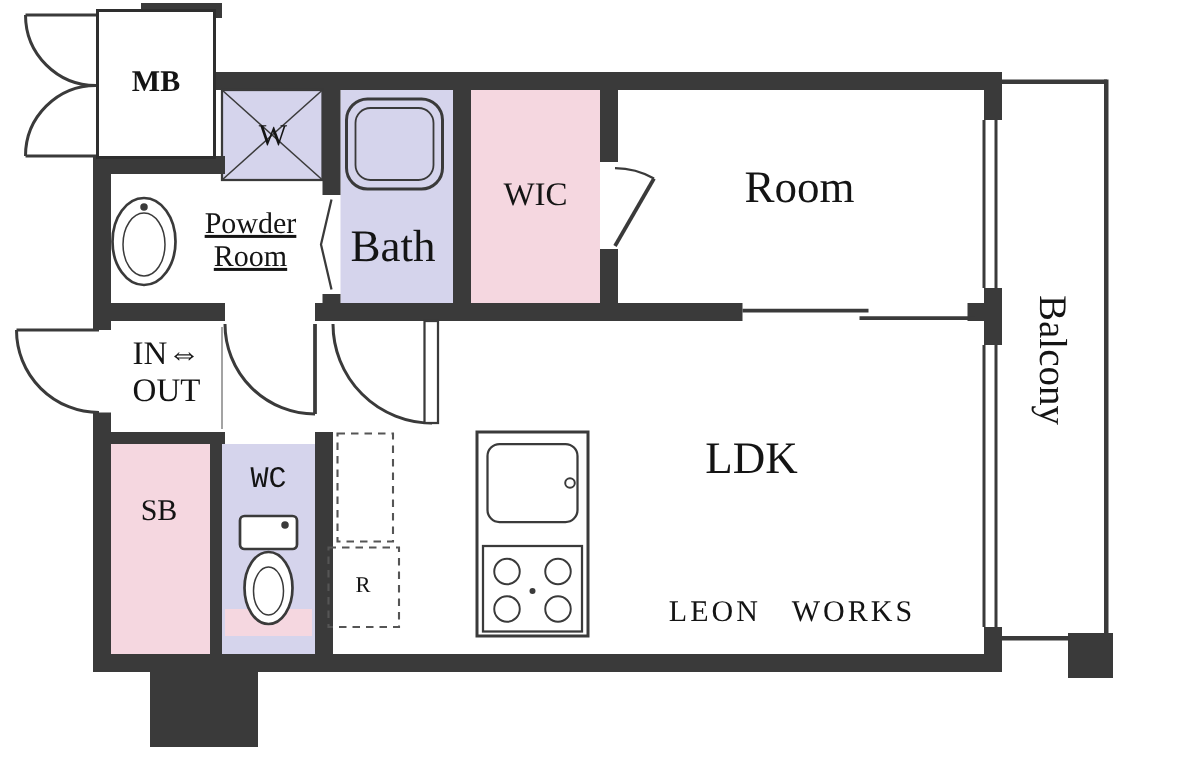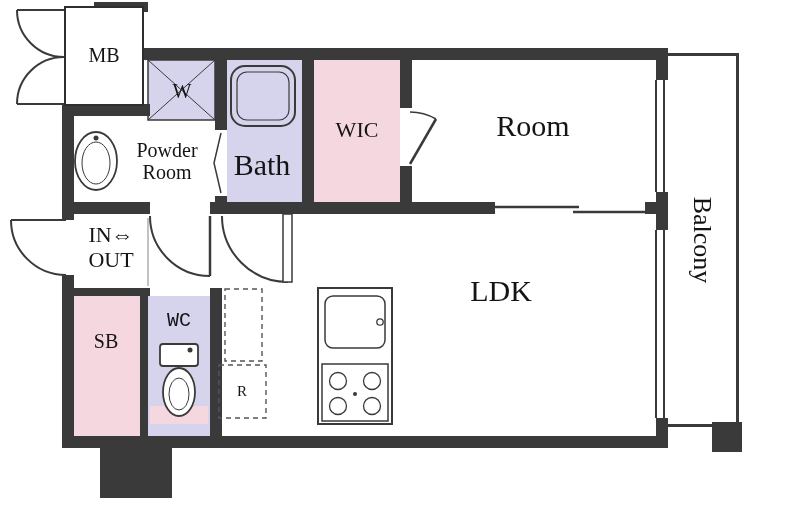--- a/index.html
+++ b/index.html
@@ -134,32 +134,33 @@
       <circle cx="372" cy="406" r="8.5" fill="none" stroke-width="1.3"></circle>
       <circle cx="355" cy="394" r="2" fill="#3a3a3a" stroke="none"></circle>
     </g>
     <g stroke="#555555" fill="none" stroke-dasharray="5,4">
       <rect x="225" y="289" width="37" height="72" stroke-width="1.4"></rect>
       <rect x="219" y="365" width="47" height="53" stroke-width="1.4"></rect>
     </g>
     <line x1="148" y1="218" x2="148" y2="286" stroke="#999999" stroke-width="1.2"></line>
   </svg>
 
-  <div class="lbl" style="left:104px; top:55px;  font-size:20px;">MB</div>
+  <div class="lbl" style="left:104px; top:55px;  font-size:20px;font-weight:bold;">MB</div>
   <div class="lbl" style="left:182px; top:91px;  font-size:20px;">W</div>
-  <div class="lbl" style="left:167px; top:161px; font-size:20px;">Powder
+  <div class="lbl" style="left:167px; top:161px; font-size:20px;text-decoration:underline;">Powder
 Room</div>
   <div class="lbl" style="left:262px; top:165px; font-size:30px;">Bath</div>
   <div class="lbl" style="left:357px; top:130px; font-size:22px;">WIC</div>
   <div class="lbl" style="left:533px; top:125px; font-size:30px;">
     <span>Room</span>
   </div>
   <div class="lbl rot" style="left:702px; top:240px; font-size:26px;">Balcony</div>
   <div class="lbl" style="left:111px; top:248px; font-size:22px;">IN⇔
 OUT</div>
   <div class="lbl" style="left:106px; top:341px; font-size:20px;">SB</div>
   <div class="lbl" style="left:179px; top:321px; font-size:20px;font-family:Liberation Mono, monospace;">WC</div>
-  <div class="lbl" style="left:501px; top:290px; font-size:30px;">
+  <div class="lbl" style="left:501px; top:306px; font-size:30px;">
     <span>LDK</span>
   </div>
+  <div class="lbl" style="left:528px; top:408px; font-size:20px; letter-spacing:2px; word-spacing:14px;">LEON WORKS</div>
   <div class="lbl" style="left:242px; top:391px; font-size:15px;">R</div>
 
 </div>
 
 </body></html>

